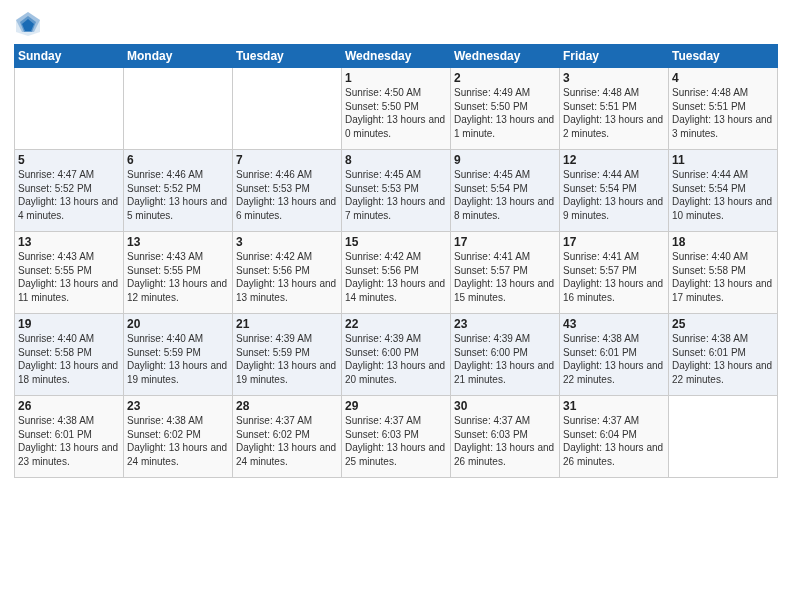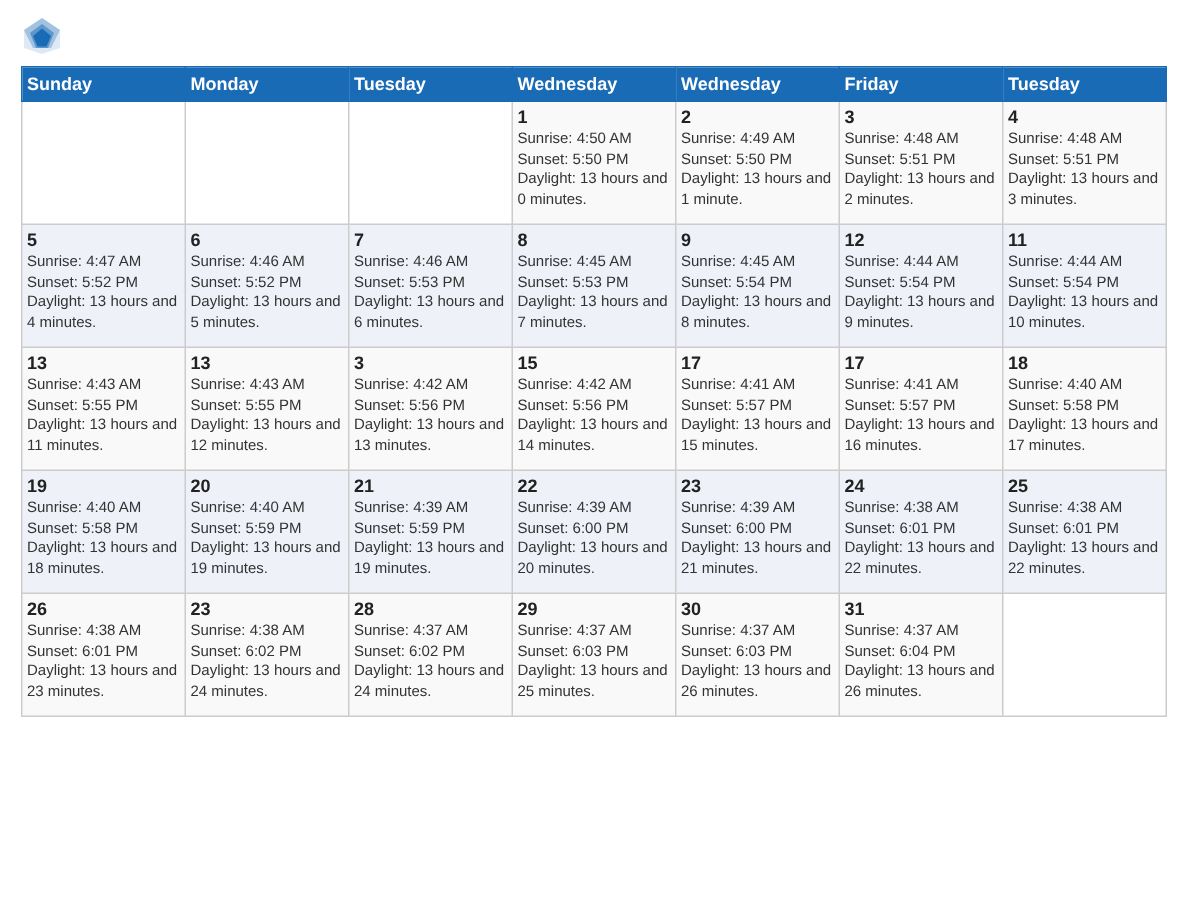--- a/index.html
+++ b/index.html
@@ -233,21 +233,21 @@
           </td>
           <td>
             <span class="day-num">22</span>
             <div class="cell-text">Sunrise: 4:39 AM<br>Sunset: 6:00 PM<br>Daylight: 13 hours and 20 minutes.</div>
           </td>
           <td>
             <span class="day-num">23</span>
             <div class="cell-text">Sunrise: 4:39 AM<br>Sunset: 6:00 PM<br>Daylight: 13 hours and 21 minutes.</div>
           </td>
           <td>
-            <span class="day-num">24</span>
+            <span class="day-num">43</span>
             <div class="cell-text">Sunrise: 4:38 AM<br>Sunset: 6:01 PM<br>Daylight: 13 hours and 22 minutes.</div>
           </td>
           <td>
             <span class="day-num">25</span>
             <div class="cell-text">Sunrise: 4:38 AM<br>Sunset: 6:01 PM<br>Daylight: 13 hours and 22 minutes.</div>
           </td>
         </tr>
         <tr>
           <td>
             <span class="day-num">26</span>

